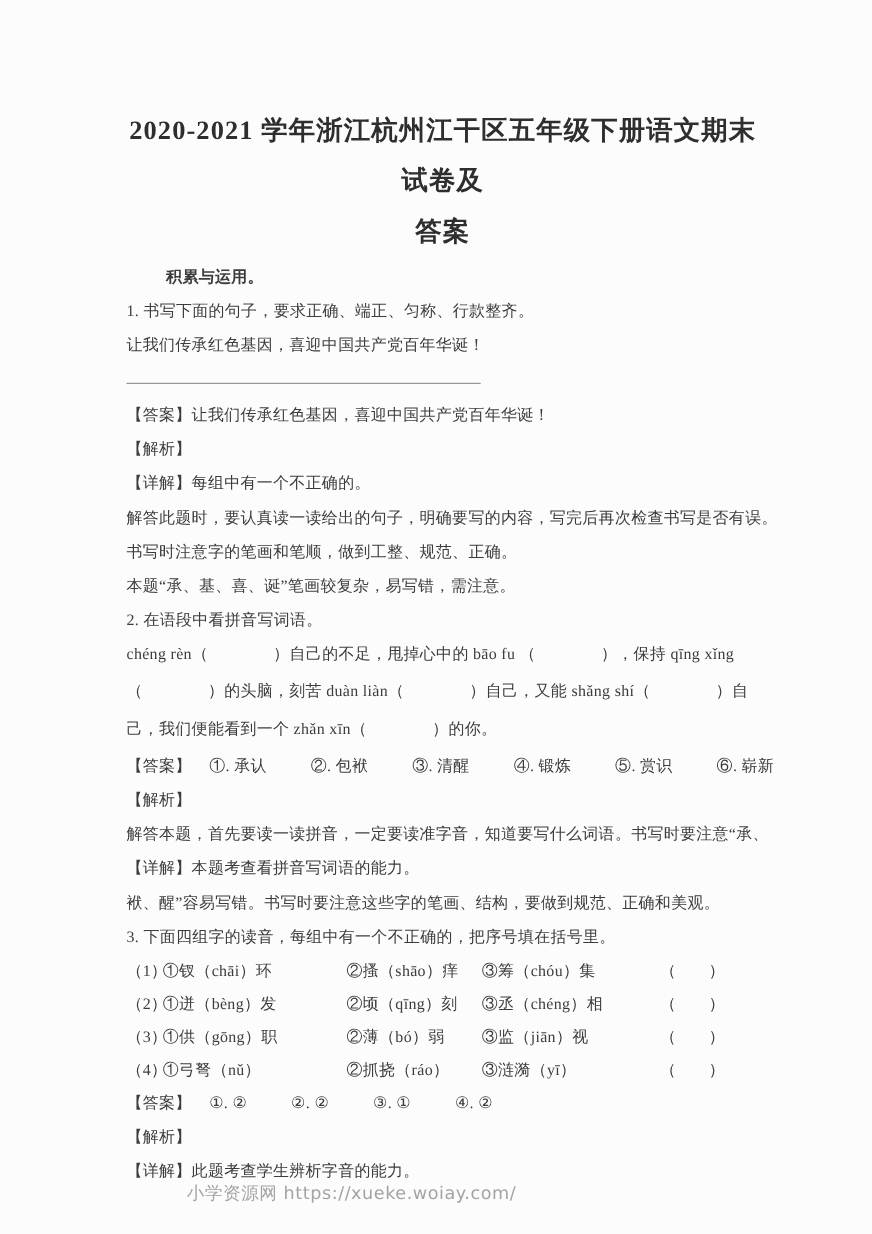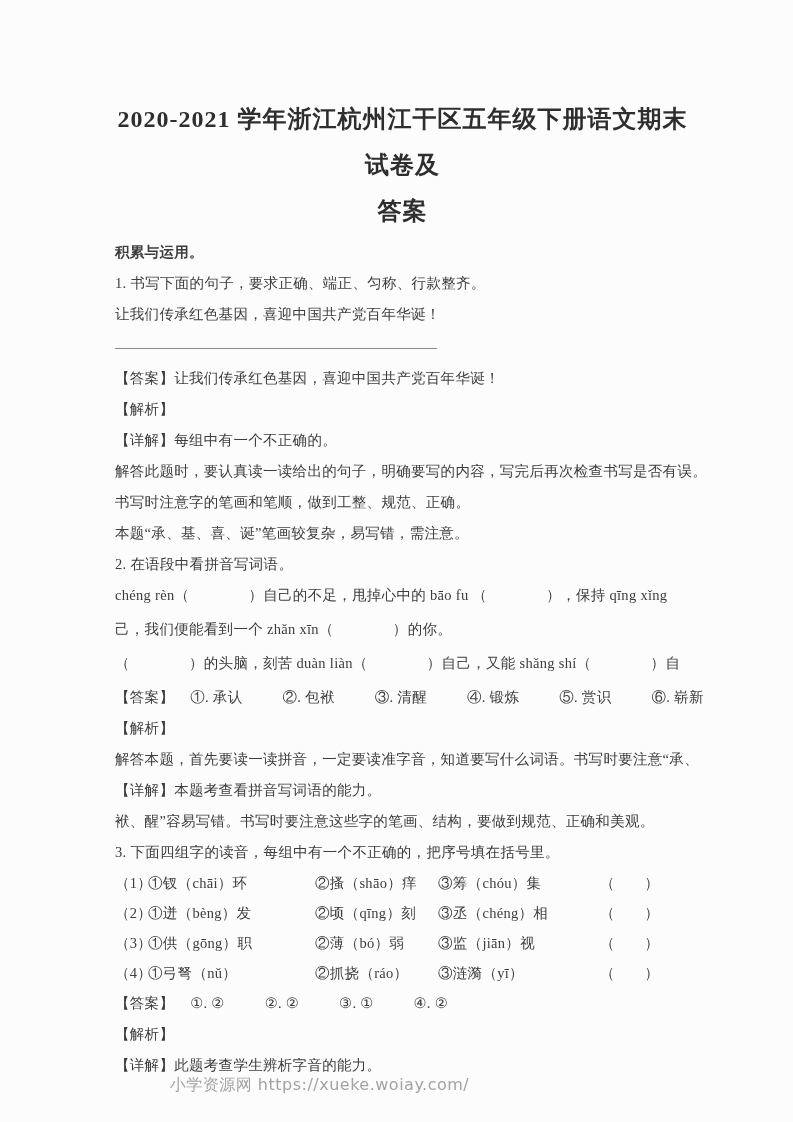--- a/index.html
+++ b/index.html
@@ -14,21 +14,21 @@
 
   .title {
     font-size:24px; font-weight:bold; color:#2e2e2e;
     text-align:center; line-height:46px; margin-bottom:10px;
     letter-spacing:1px;
   }
   .line {
     font-size:14.5px; line-height:16px; margin:0 0 15px 0;
     white-space:nowrap; letter-spacing:0.3px;
   }
-  .bold { font-weight:bold; }
+  .bold { font-weight:bold;margin-left:36px; }
   .pitch-lg { margin-bottom:18px; }
 
   .blank-line {
     width:322px; height:1px; background:#8a8a8a;
     margin:26px 0 21px 0;
   }
 
   .answer-row { display:flex; align-items:baseline; }
   .answer-row .label { margin-right:16px; }
   .answer-row .ans-item { margin-right:40px; }
@@ -67,22 +67,22 @@
     <div class="blank-line"></div>
     <p class="line">【答案】让我们传承红色基因，喜迎中国共产党百年华诞！</p>
     <p class="line">【解析】</p>
     <p class="line">【详解】每组中有一个不正确的。</p>
     <p class="line">解答此题时，要认真读一读给出的句子，明确要写的内容，写完后再次检查书写是否有误。</p>
     <p class="line">书写时注意字的笔画和笔顺，做到工整、规范、正确。</p>
     <p class="line">本题“承、基、喜、诞”笔画较复杂，易写错，需注意。</p>
 
     <p class="line">2. 在语段中看拼音写词语。</p>
     <p class="line pitch-lg">chéng rèn（　　　　）自己的不足，甩掉心中的 bāo fu （　　　　），保持 qīng xǐng</p>
+    <p class="line pitch-lg">（　　　　）的头脑，刻苦 duàn liàn（　　　　）自己，又能 shǎng shí（　　　　）自</p>
     <p class="line pitch-lg">己，我们便能看到一个 zhǎn xīn（　　　　）的你。</p>
-    <p class="line pitch-lg">（　　　　）的头脑，刻苦 duàn liàn（　　　　）自己，又能 shǎng shí（　　　　）自</p>
     <p class="line answer-row">
       <span class="label">【答案】</span>
       <span class="ans-item">①. 承认</span>
       <span class="ans-item">②. 包袱</span>
       <span class="ans-item">③. 清醒</span>
       <span class="ans-item">④. 锻炼</span>
       <span class="ans-item">⑤. 赏识</span>
       <span class="ans-item">⑥. 崭新</span>
     </p>
     <p class="line">【解析】</p>

